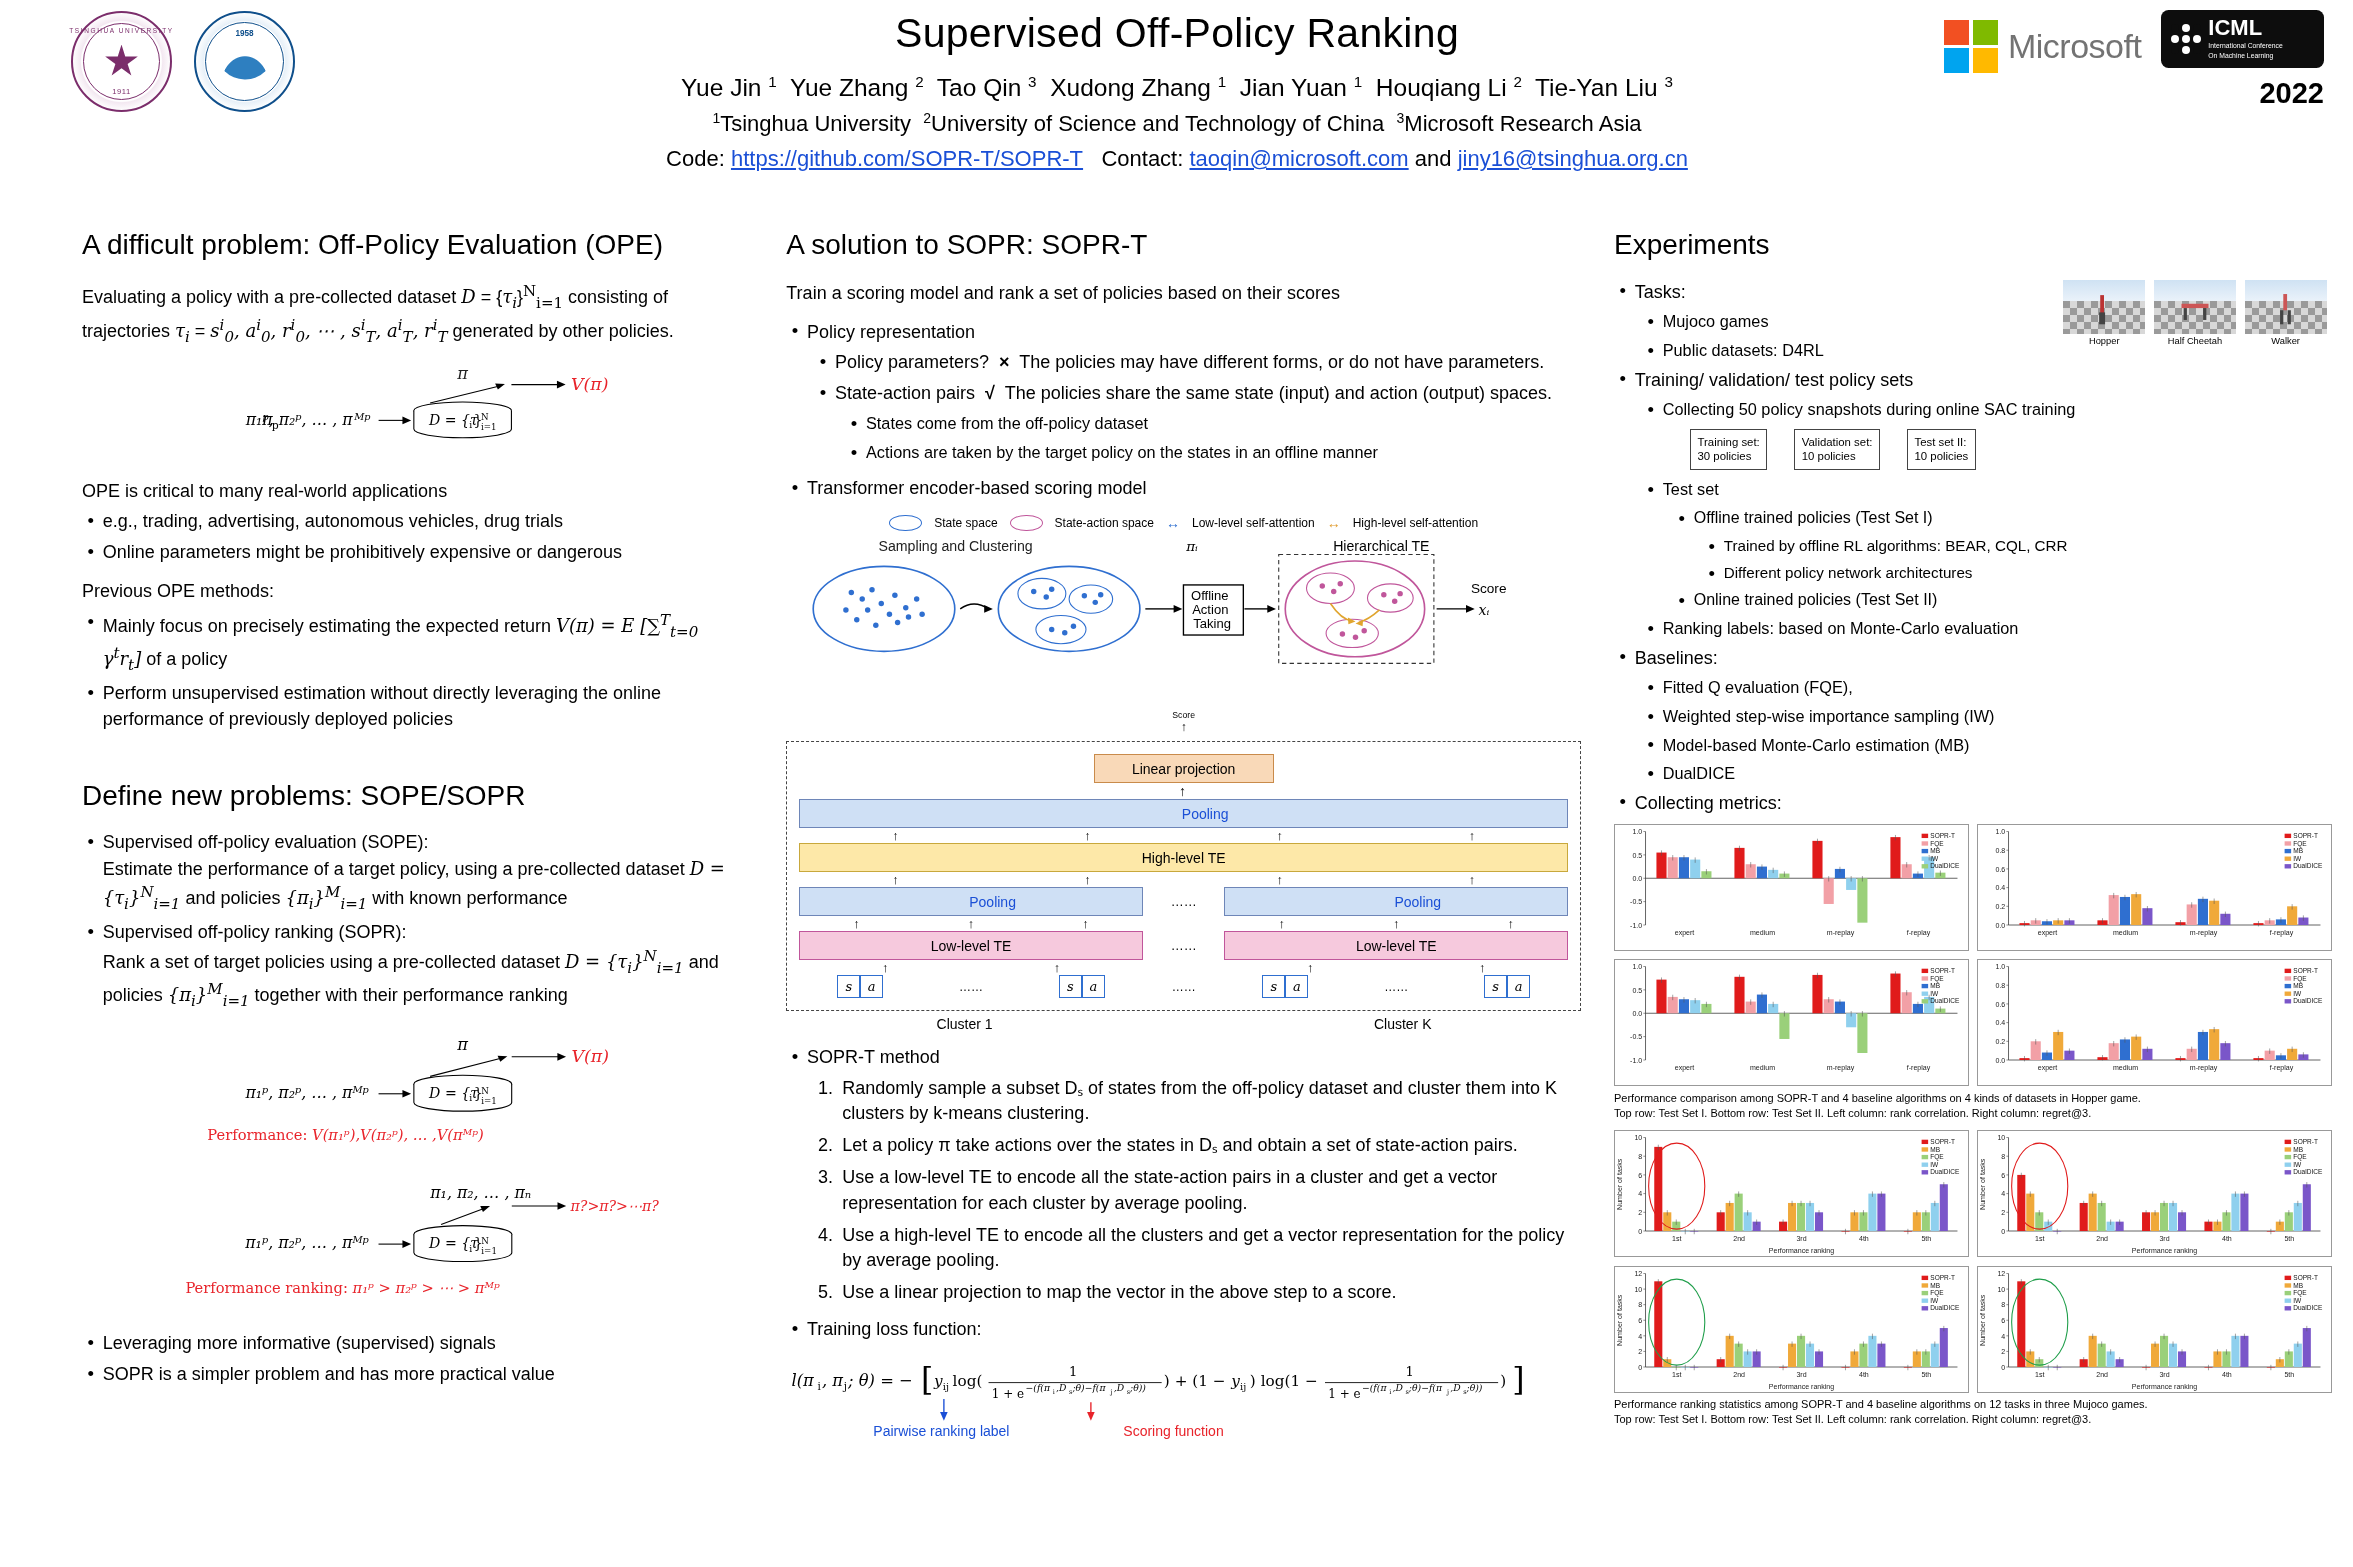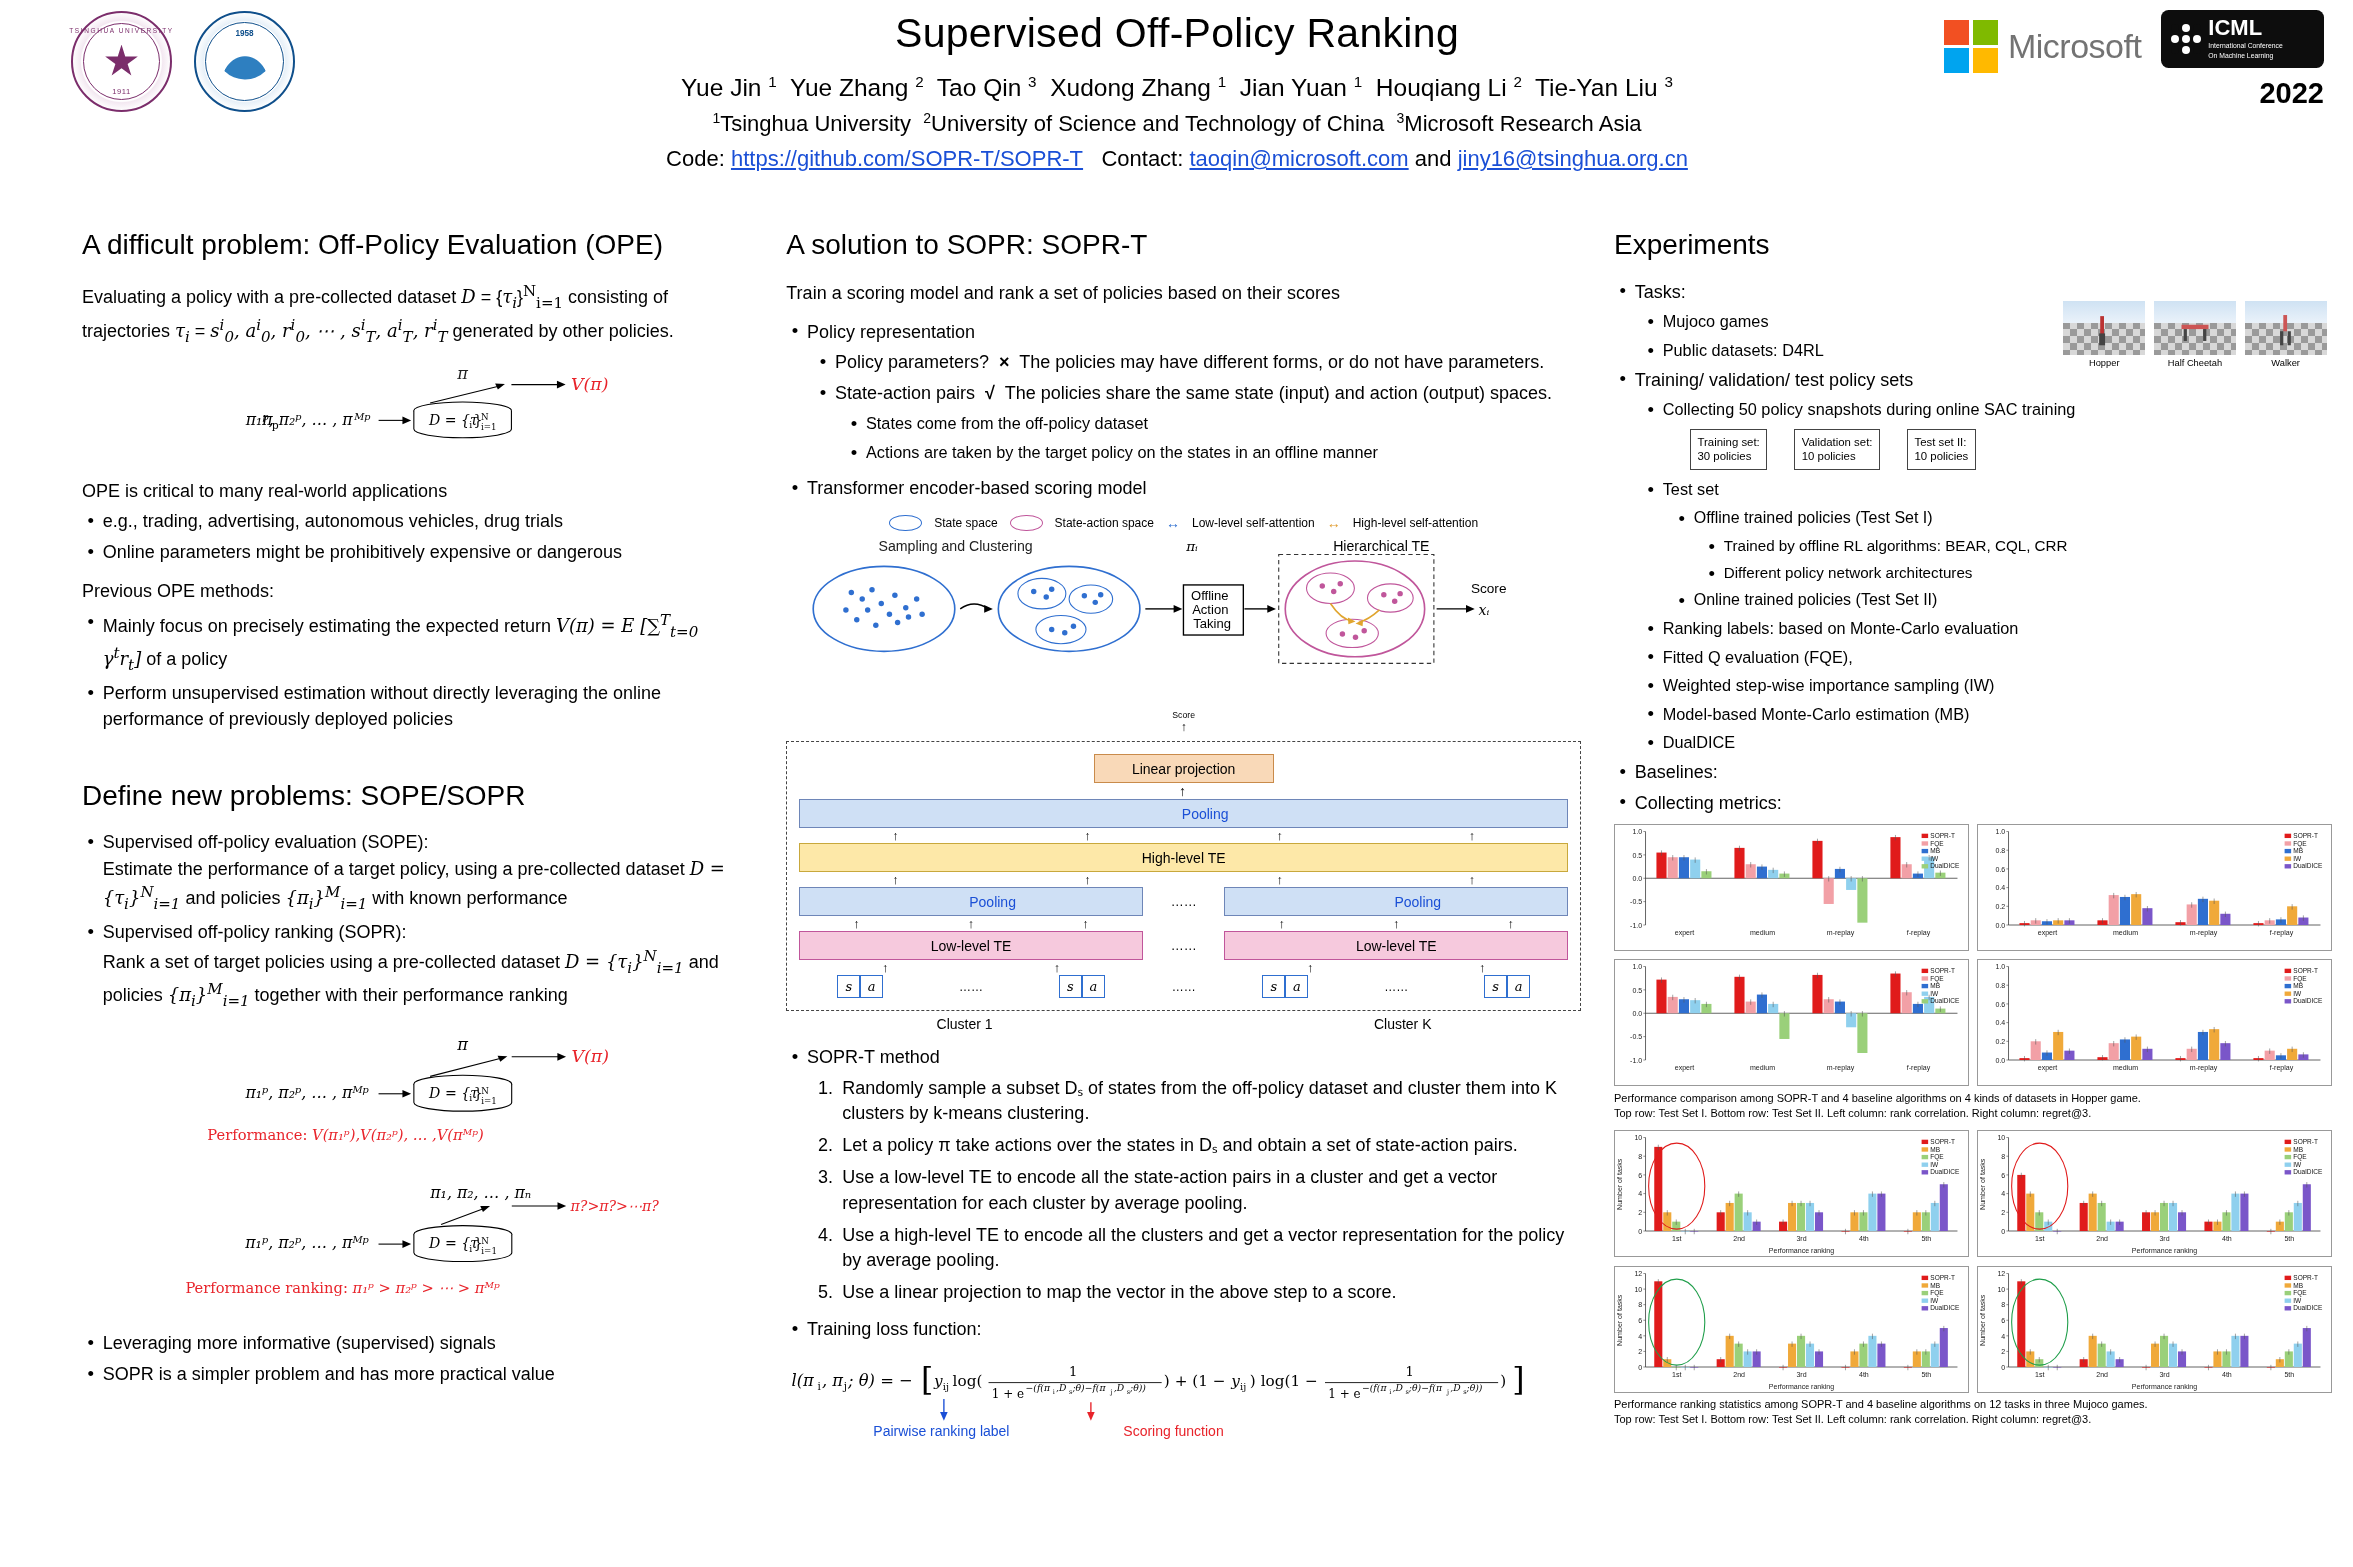--- a/index.html
+++ b/index.html
@@ -609,21 +609,21 @@
       <div style="display:flex;">
         <div style="flex:1;">
           <ul class="b">
             <li>Tasks:</li>
           </ul>
           <ul class="b" style="margin-left:28px;font-size:16.3px;">
             <li style="font-size:16.3px;">Mujoco games</li>
             <li style="font-size:16.3px;">Public datasets: D4RL</li>
           </ul>
         </div>
-        <div class="thumbrow" style="margin-right:5.4px;align-items:flex-end;">
+        <div class="thumbrow" style="margin-right:5.4px;">
           <div class="thumb">
             <div class="img">
                 <div class="checker"></div>
                 <div class="sky"></div>
               <svg width="82" height="54" style="position:absolute;inset:0;" viewBox="0 0 150 100">
                   <rect x="68" y="28" width="7" height="34" fill="#b33"></rect>
                   <rect x="66" y="60" width="11" height="22" fill="#444"></rect>
                 </svg>
             </div>
             <div class="cap">Hopper</div>
@@ -687,28 +687,28 @@
         <li style="font-size:15.2px;">Trained by offline RL algorithms: BEAR, CQL, CRR</li>
         <li style="font-size:15.2px;">Different policy network architectures</li>
       </ul>
       <ul class="b" style="margin-left:59px;font-size:16px;">
         <li style="font-size:16px;">Online trained policies  (Test Set II)</li>
       </ul>
       <ul class="b" style="margin-left:28px;font-size:16.3px;">
         <li style="font-size:16.3px;">Ranking labels: based on Monte-Carlo evaluation</li>
       </ul>
 
+      <ul class="b">
+        <li>Baselines:</li>
+      </ul>
       <ul class="b" style="margin-left:28px;font-size:16.3px;">
         <li style="font-size:16.3px;">Fitted Q evaluation (FQE),</li>
         <li style="font-size:16.3px;">Weighted step-wise importance sampling (IW)</li>
         <li style="font-size:16.3px;">Model-based Monte-Carlo estimation (MB)</li>
         <li style="font-size:16.3px;">DualDICE</li>
-      </ul>
-      <ul class="b">
-        <li>Baselines:</li>
       </ul>
 
       <ul class="b">
         <li>Collecting metrics:</li>
       </ul>
 
       <div class="chartgrid" id="group1">
           <div class="chartbox">
             <svg width="348" height="125" viewBox="0 0 640 230">
               <text x="50" y="189" text-anchor="end" class="axs">-1.0</text>

